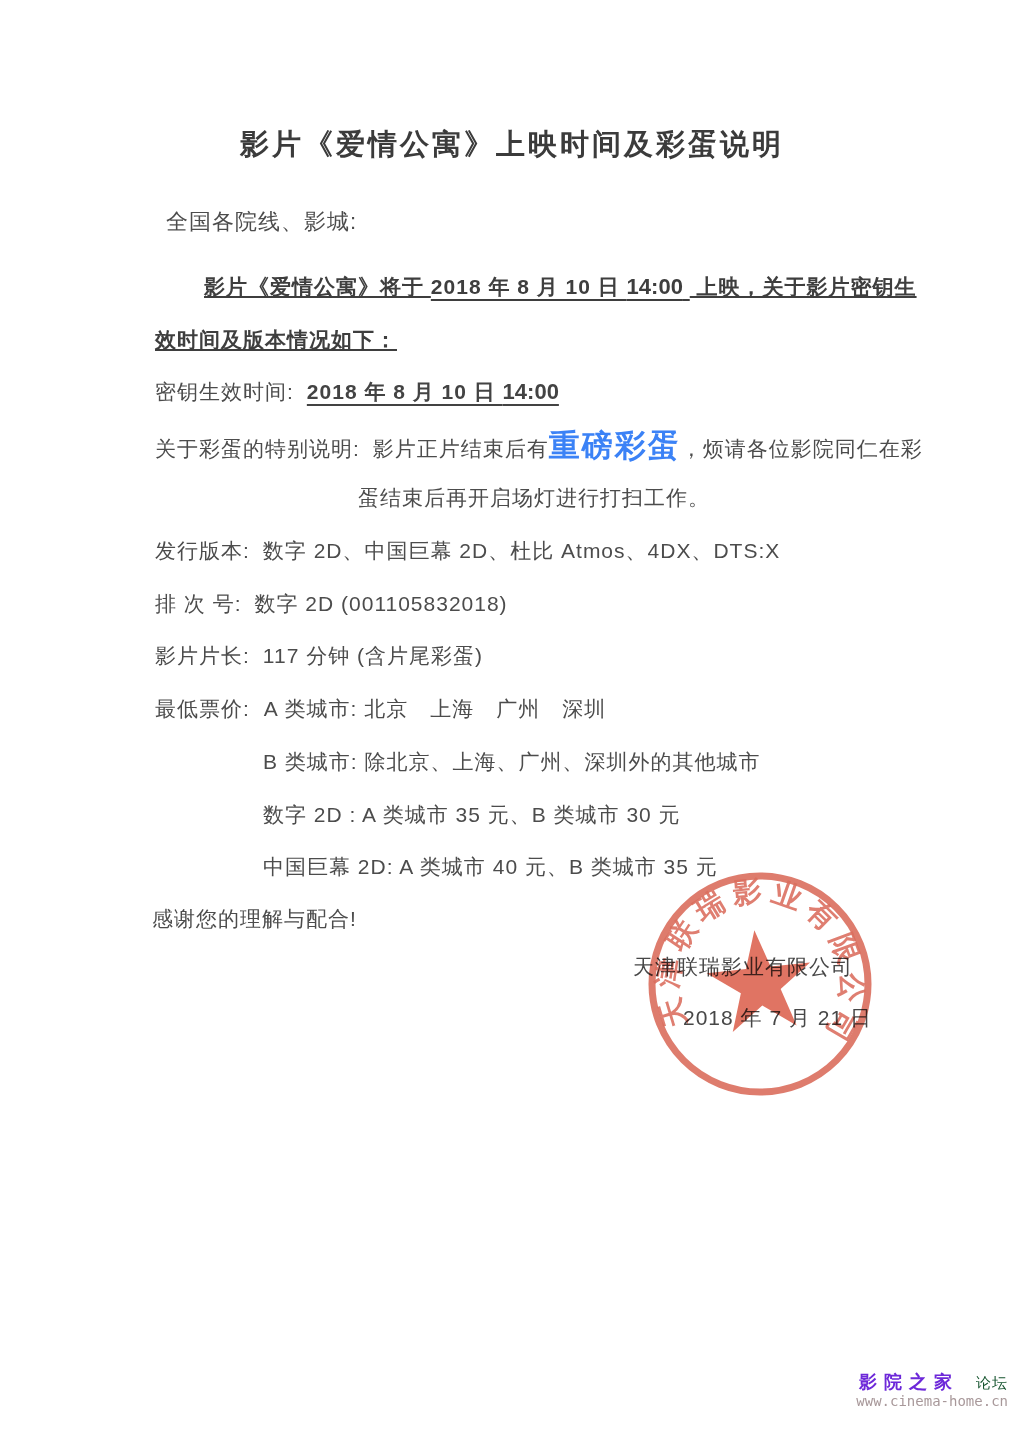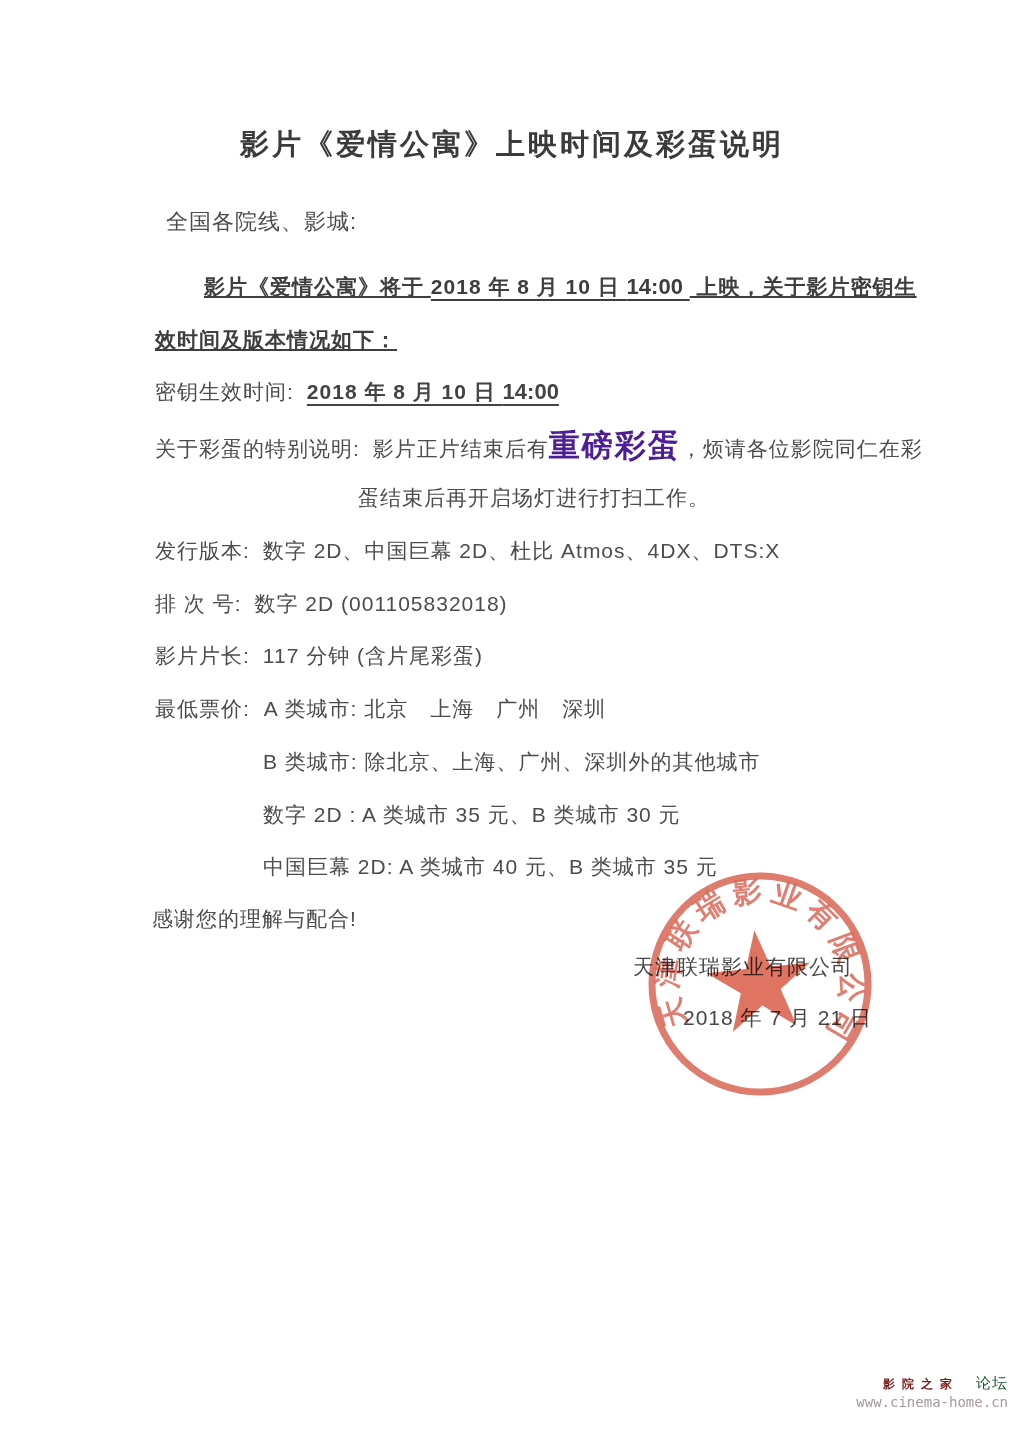--- a/index.html
+++ b/index.html
@@ -37,42 +37,42 @@
     text-underline-offset:5px;
   }
   .big-time{
     font-size:22px;
     font-weight:700;
     letter-spacing:0;
   }
   .highlight{
     font-size:31px;
     font-weight:700;
-    color:#4c1d95;
+    color:#3b82f6;
     letter-spacing:2px;
   }
   .label{margin-right:13px;}
   .sublabel{margin-right:14px;}
   .seal-wrap{
     position:absolute;
     left:642px;top:864px;
     width:236px;height:240px;
     opacity:.82;
     mix-blend-mode:multiply;
     pointer-events:none;
   }
   .watermark{
     position:absolute;
     right:16px;top:1374px;
     text-align:right;
     line-height:18px;
   }
   .wm-name{
-    font-size:12px;font-weight:700;
-    color:#7f1d1d;letter-spacing:7px;
+    font-size:18px;font-weight:700;
+    color:#6d28d9;letter-spacing:7px;font-family:Liberation Mono, monospace;
   }
   .wm-suffix{
     font-size:15px;color:#14532d;
     letter-spacing:1px;margin-left:17px;
   }
   .wm-url{
     font-family:"DejaVu Sans Mono",monospace;
     font-size:14px;color:#a8989a;
     letter-spacing:0;
     margin-left:38px;

